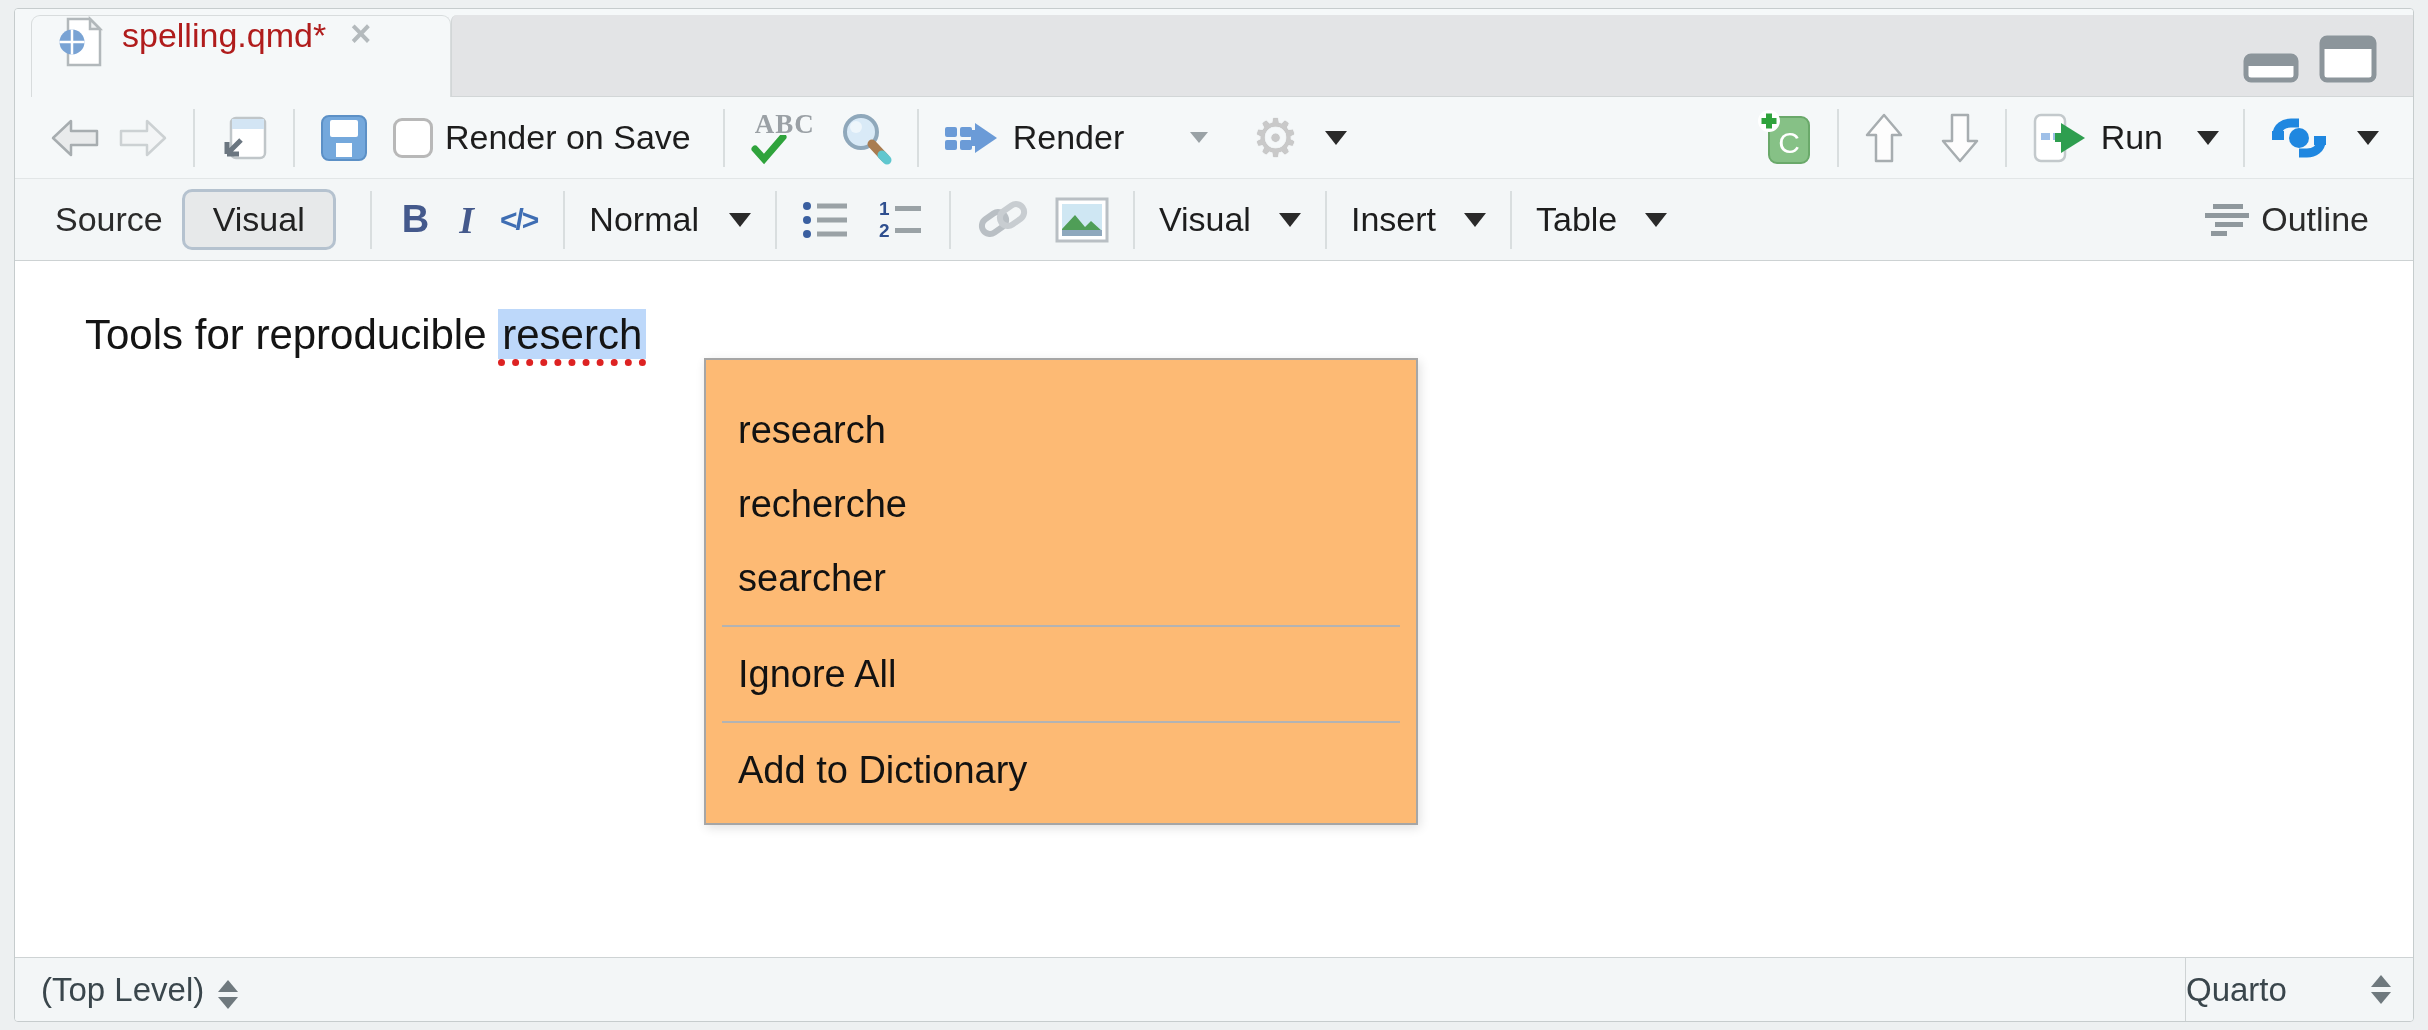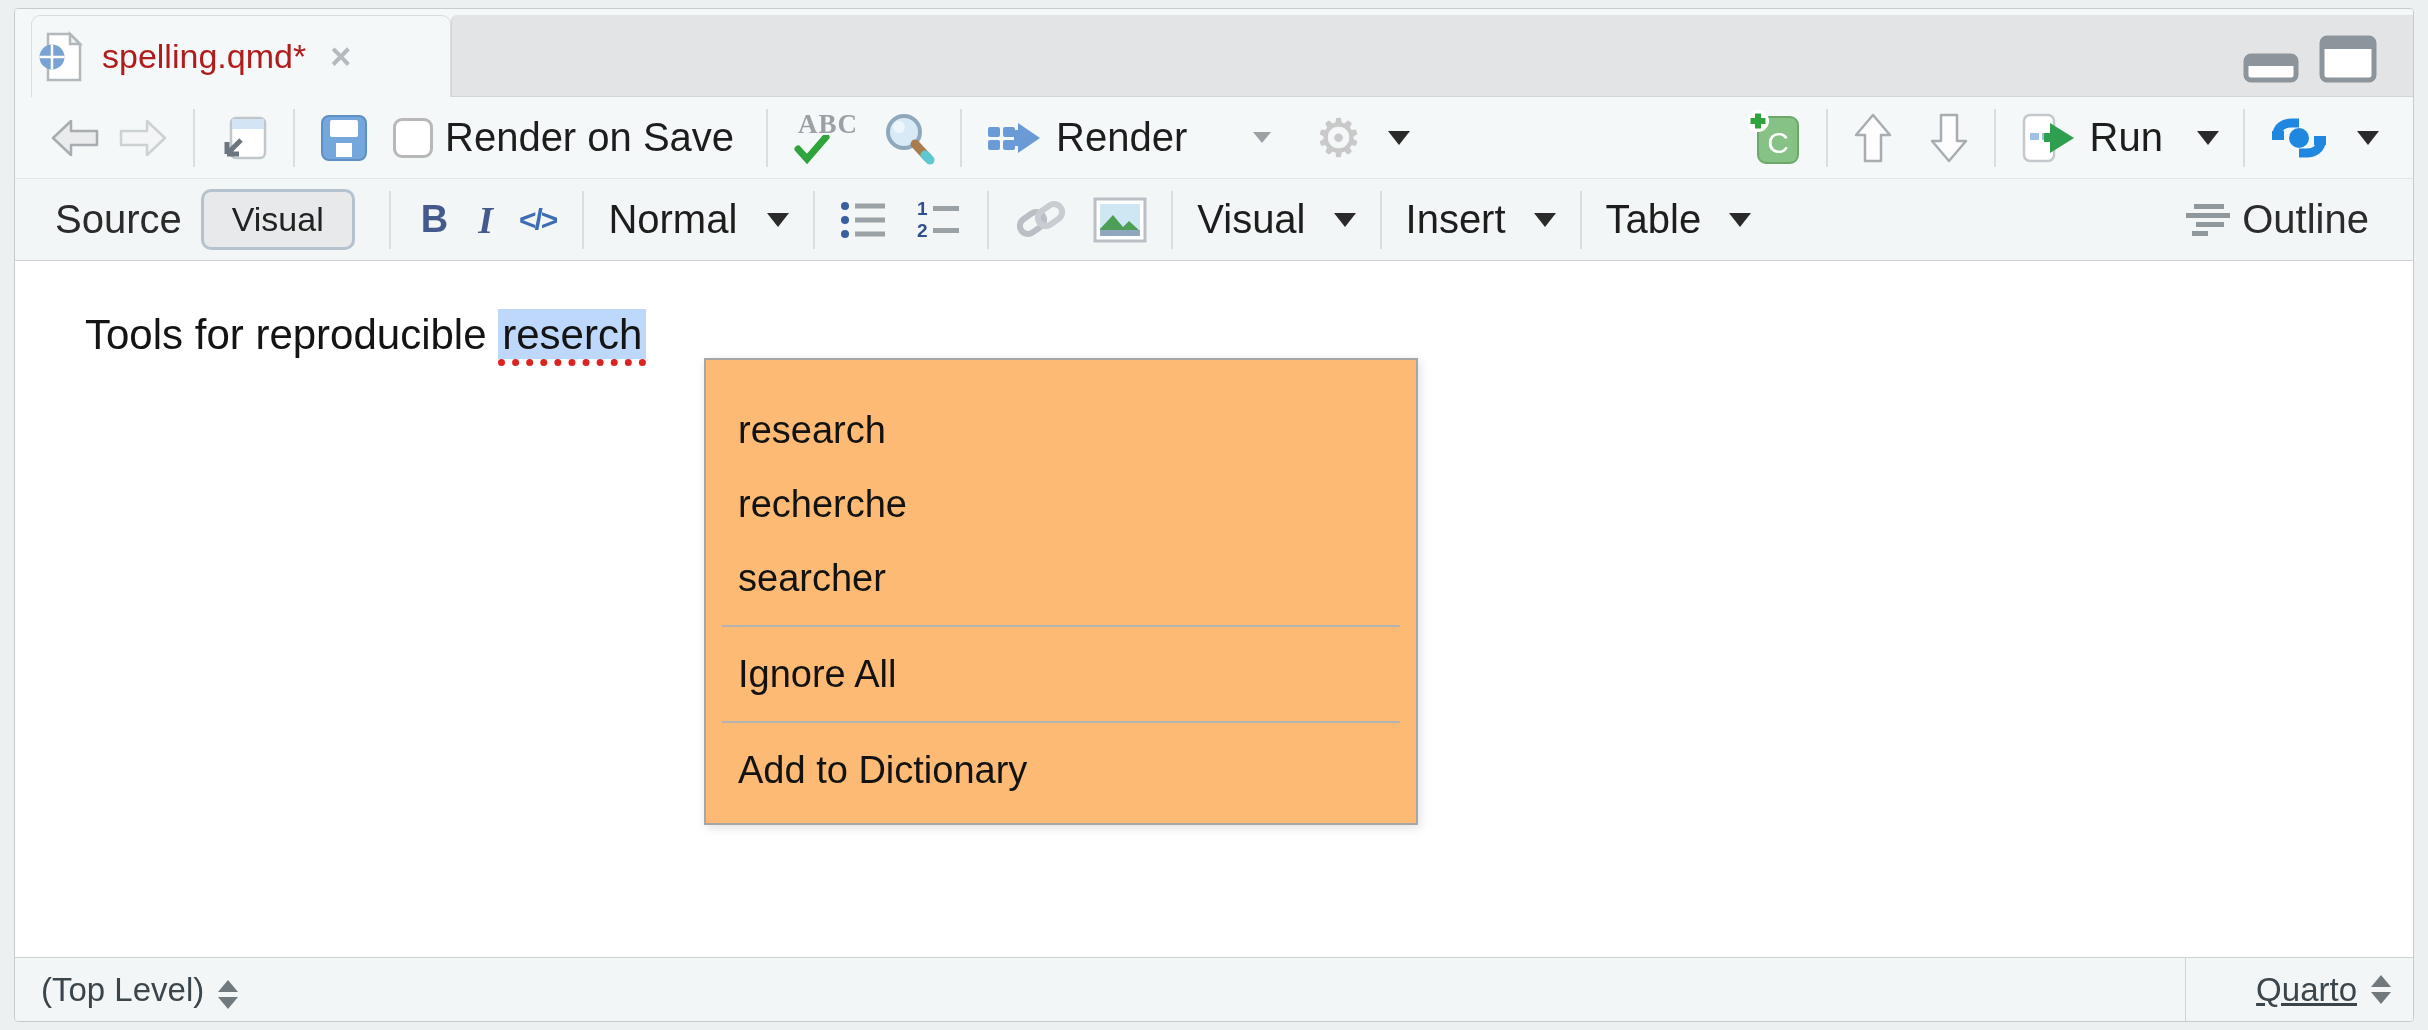--- a/index.html
+++ b/index.html
@@ -21,42 +21,42 @@
   .tabstrip { position:relative; height:88px; flex:0 0 auto; background:#f5f8f9; }
   .tabstrip-fill {
     position:absolute; left:436px; top:6px; right:0; height:82px;
     background:#e3e4e6; border-left:1px solid #d2d6d7; border-bottom:1px solid #d2d6d7;
     border-top-left-radius:6px;
   }
   .tab {
     position:absolute; left:16px; top:6px; height:82px; width:420px;
     background:#f5f8f9; border:1px solid #d8dcdd; border-bottom:none;
     border-radius:9px 9px 0 0;
-    display:flex; align-items:center; padding:0 6px; gap:18px; z-index:2;
+    display:flex; padding:0 26px; gap:18px; z-index:2;
   }
   .tab-title { font-size:34px; color:#b01c1c; white-space:nowrap; }
   .tab-close { font-size:36px; font-weight:bold; color:#b4babd; margin-left:6px; line-height:1; }
   .winbtns { position:absolute; right:36px; top:26px; display:flex; align-items:flex-end; gap:20px; z-index:3; }
 
   
   .toolbar1 {
     height:82px; flex:0 0 auto; background:#f5f8f9;
     border-bottom:1px solid #e2e6e7;
     display:flex; align-items:center; padding:0 26px;
   }
   .toolbar2 {
     height:82px; flex:0 0 auto; background:#f3f6f7;
     border-bottom:1px solid #cdd2d3;
     display:flex; align-items:center; padding:0 36px 0 40px;
     color:#2b2b2b;
   }
   .sep { width:2px; height:58px; background:#d9dedf; margin:0 16px; flex:0 0 auto; }
   .tbtn { display:flex; align-items:center; gap:12px; border:none; background:transparent;
           font-family:inherit; font-size:34px; color:#1d1d1d; padding:6px 8px; cursor:default; }
-  .tlabel { font-size:40px; white-space:nowrap; }
+  .tlabel { font-size:34px; white-space:nowrap; }
   .caret { width:0; height:0; border-left:11px solid transparent; border-right:11px solid transparent;
            border-top:14px solid #2a2a2a; display:inline-block; }
   .caret.small { border-left-width:9px; border-right-width:9px; border-top-width:11px; border-top-color:#9aa2a6; }
   .spacer { flex:1 1 auto; }
 
   .checkbox { width:40px; height:40px; background:#fff; border:3px solid #b8b8b8; border-radius:9px; }
 
   .abc-icon { position:relative; width:72px; height:58px; }
   .abc-icon .abc { font-family:"Liberation Serif","DejaVu Serif",serif; font-weight:bold;
                    font-size:27px; color:#9aa0a5; letter-spacing:1px; position:absolute; top:0; left:6px; }
@@ -79,22 +79,22 @@
     background:#bdd8fa; background-clip:padding-box;
     border-bottom:7px dotted #dd2222; padding:2px 4px 1px 4px;
   }
 
   
   .statusbar {
     height:64px; flex:0 0 auto; background:#f3f6f7; border-top:1px solid #ced3d4;
     display:flex; align-items:center; font-size:33px; color:#3a464c;
   }
   .status-left { display:flex; align-items:flex-end; gap:14px; padding-left:26px; flex:1 1 auto; }
-  .status-right { display:flex; align-items:center; justify-content:flex-end; gap:14px;
-                  border-left:1px solid #ced3d4; width:228px; height:100%; padding-right:22px;text-decoration:underline; }
+  .status-right { display:flex; align-items:center; justify-content:space-between; gap:14px;
+                  border-left:1px solid #ced3d4; width:228px; height:100%; padding-right:22px; }
   .updown { display:inline-flex; flex-direction:column; gap:5px; }
   .updown .up { width:0;height:0;border-left:10px solid transparent;border-right:10px solid transparent;border-bottom:12px solid #6f797e; }
   .updown .dn { width:0;height:0;border-left:10px solid transparent;border-right:10px solid transparent;border-top:12px solid #6f797e; }
 
   
   .ctxmenu {
     position:absolute; left:704px; top:358px; width:714px;
     background:#fdba74; border:2px solid #a6a6a6;
     box-shadow:2px 3px 10px rgba(0,0,0,0.12);
     padding:33px 0 16px 0; z-index:10;

